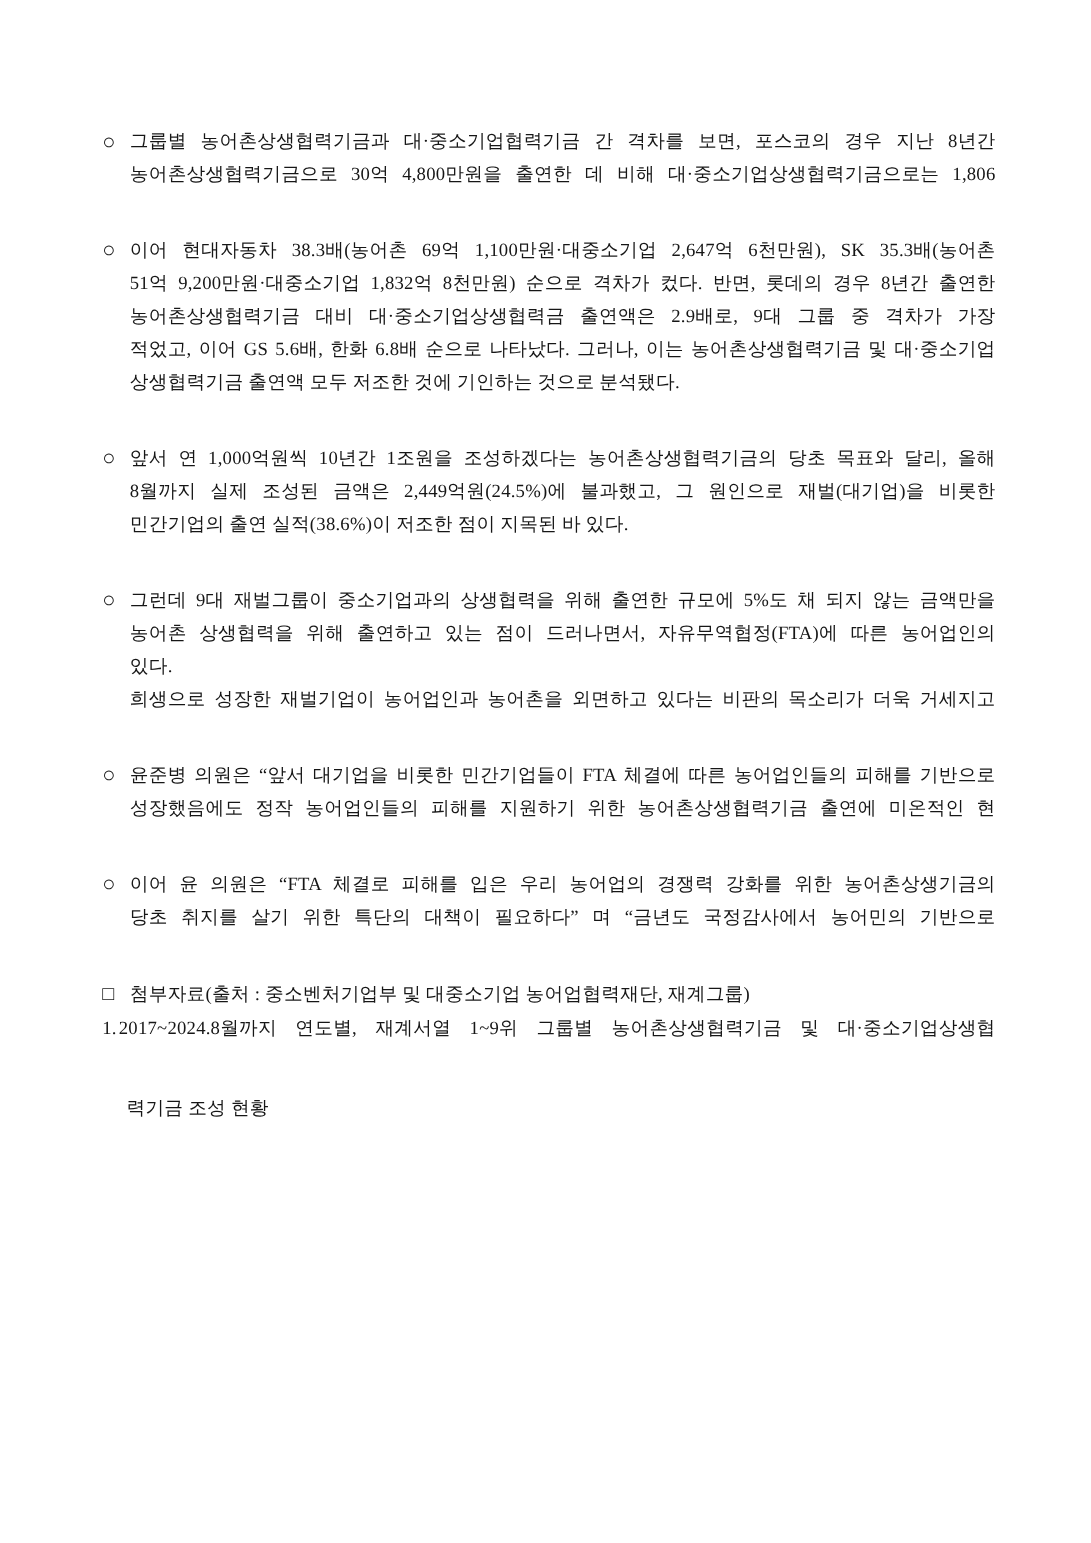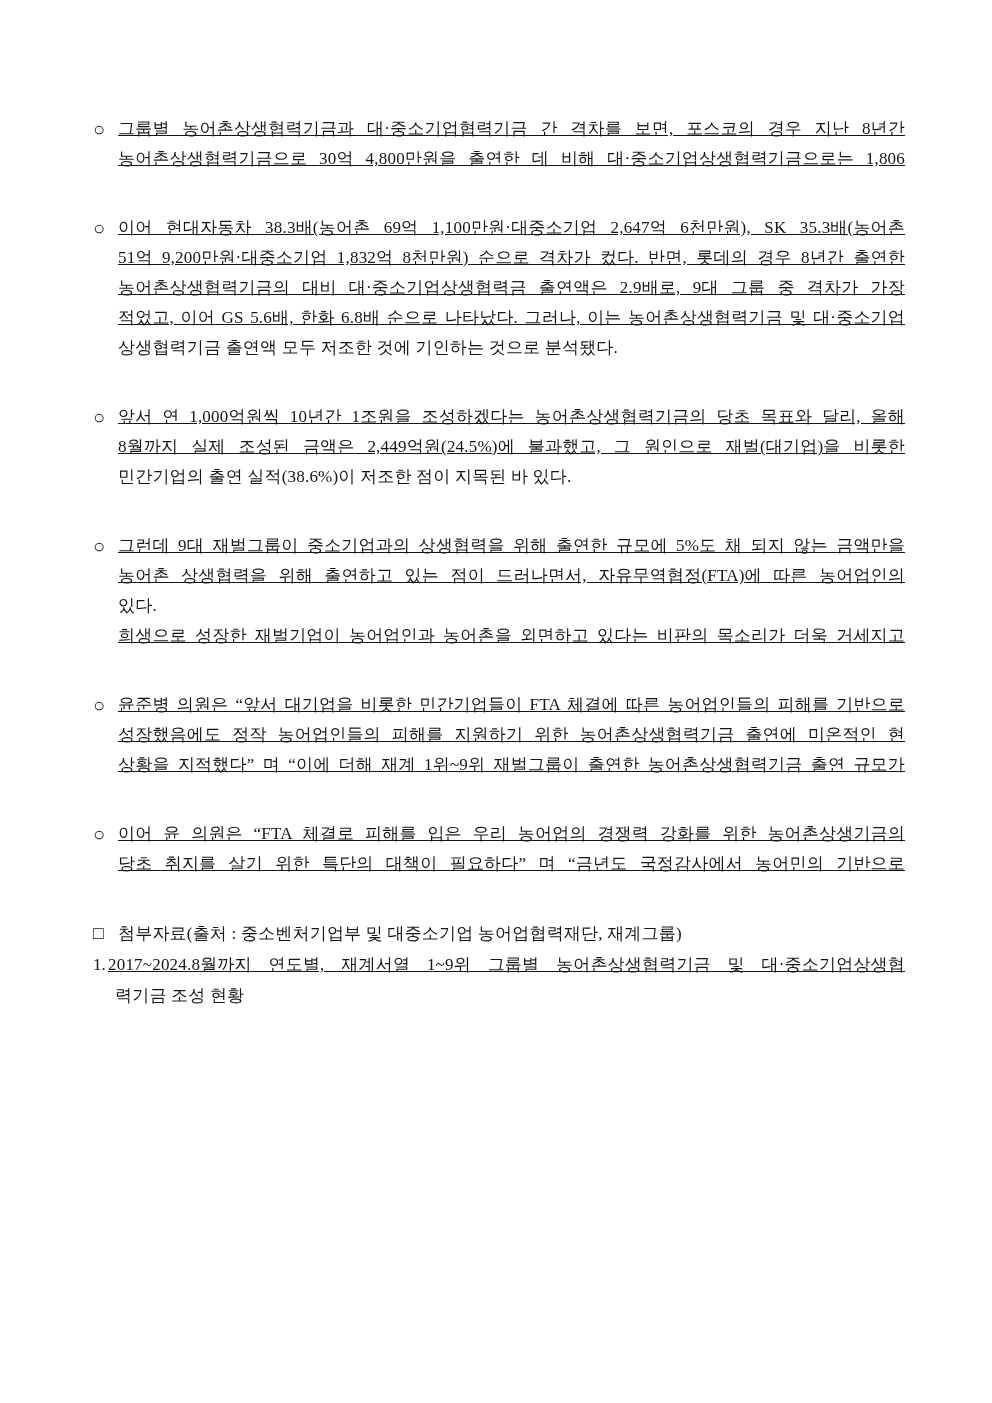--- a/index.html
+++ b/index.html
@@ -34,52 +34,51 @@
   .ln {
     font-size: 17px;
     line-height: 30px;
     word-break: keep-all;
     text-align: left;
     letter-spacing: 0.2px;
   }
   .jl {
     text-align: justify;
     text-align-last: justify;
-    text-decoration: underline;
   }
   .attach { margin-bottom: 0; }
   .attach .ln { line-height: 31px; }
   .attach-row { display: flex; align-items: flex-start; }
   .marker.sq { font-size: 18px; line-height: 31px; }
   .marker.num {
     width: 15px;
     font-size: 17px;
     line-height: 31px;
   }
-  .cont { padding-left: 7px; }
+  .cont { padding-left: 7px; margin-top: 42px; }
 </style>
 </head>
 <body>
 
 <div class="page">
 
   <section class="para">
     <span class="marker">○</span>
     <div class="lines">
       <div class="ln jl">그룹별 농어촌상생협력기금과 대·중소기업협력기금 간 격차를 보면, 포스코의 경우 지난 8년간</div>
       <div class="ln jl">농어촌상생협력기금으로 30억 4,800만원을 출연한 데 비해 대·중소기업상생협력기금으로는 1,806</div>
     </div>
   </section>
 
   <section class="para">
     <span class="marker">○</span>
     <div class="lines">
       <div class="ln jl">이어 현대자동차 38.3배(농어촌 69억 1,100만원·대중소기업 2,647억 6천만원), SK 35.3배(농어촌</div>
       <div class="ln jl">51억 9,200만원·대중소기업 1,832억 8천만원) 순으로 격차가 컸다. 반면, 롯데의 경우 8년간 출연한</div>
-      <div class="ln jl">농어촌상생협력기금의 대비 대·중소기업상생협력금 출연액은 2.9배로, 9대 그룹 중 격차가 가장</div>
+      <div class="ln jl">농어촌상생협력기금 대비 대·중소기업상생협력금 출연액은 2.9배로, 9대 그룹 중 격차가 가장</div>
       <div class="ln jl">적었고, 이어 GS 5.6배, 한화 6.8배 순으로 나타났다. 그러나, 이는 농어촌상생협력기금 및 대·중소기업</div>
       <div class="ln">상생협력기금 출연액 모두 저조한 것에 기인하는 것으로 분석됐다.</div>
     </div>
   </section>
 
   <section class="para">
     <span class="marker">○</span>
     <div class="lines">
       <div class="ln jl">앞서 연 1,000억원씩 10년간 1조원을 조성하겠다는 농어촌상생협력기금의 당초 목표와 달리, 올해</div>
       <div class="ln jl">8월까지 실제 조성된 금액은 2,449억원(24.5%)에 불과했고, 그 원인으로 재벌(대기업)을 비롯한</div>
@@ -95,21 +94,20 @@
       <div class="ln">있다.</div>
       <div class="ln jl">희생으로 성장한 재벌기업이 농어업인과 농어촌을 외면하고 있다는 비판의 목소리가 더욱 거세지고</div>
     </div>
   </section>
 
   <section class="para">
     <span class="marker">○</span>
     <div class="lines">
       <div class="ln jl">윤준병 의원은 “앞서 대기업을 비롯한 민간기업들이 FTA 체결에 따른 농어업인들의 피해를 기반으로</div>
       <div class="ln jl">성장했음에도 정작 농어업인들의 피해를 지원하기 위한 농어촌상생협력기금 출연에 미온적인 현</div>
-      <div class="ln jl">상황을 지적했다” 며 “이에 더해 재계 1위~9위 재벌그룹이 출연한 농어촌상생협력기금 출연 규모가</div>
     </div>
   </section>
 
   <section class="para">
     <span class="marker">○</span>
     <div class="lines">
       <div class="ln jl">이어 윤 의원은 “FTA 체결로 피해를 입은 우리 농어업의 경쟁력 강화를 위한 농어촌상생기금의</div>
       <div class="ln jl">당초 취지를 살기 위한 특단의 대책이 필요하다” 며 “금년도 국정감사에서 농어민의 기반으로</div>
     </div>
   </section>

